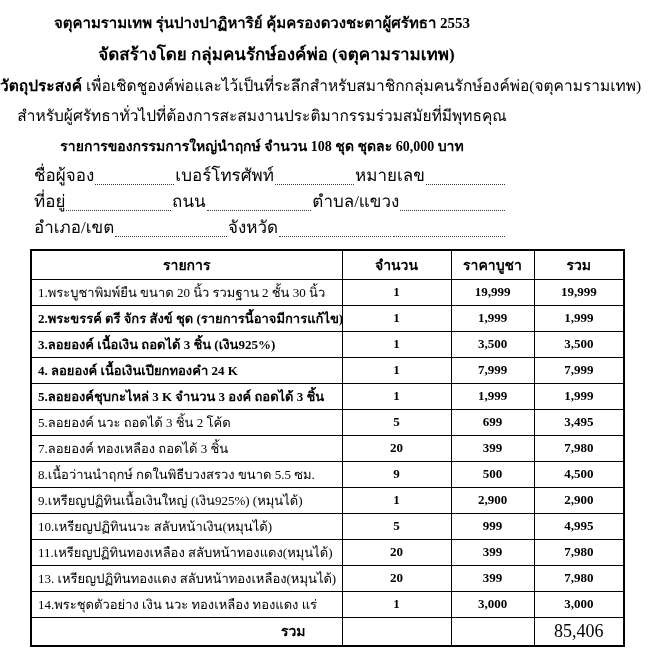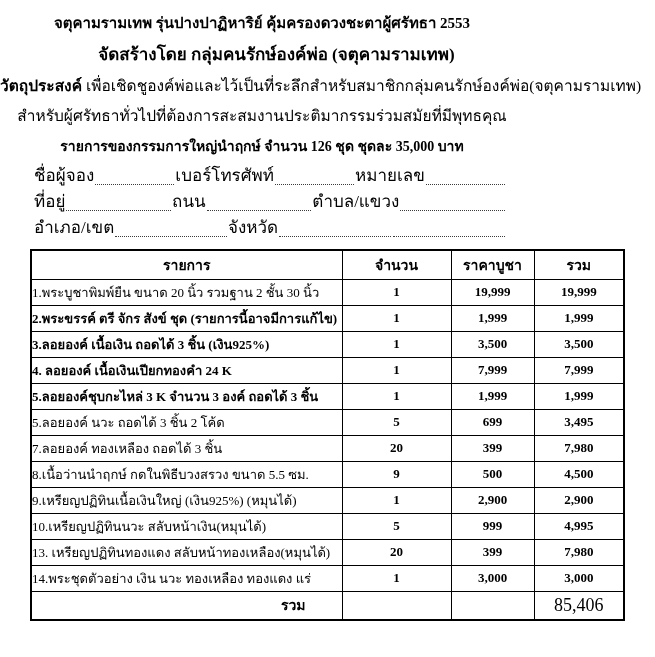--- a/index.html
+++ b/index.html
@@ -34,38 +34,38 @@
 
   
   table {
     border-collapse:collapse; table-layout:fixed;
     margin:8px 0 0 30px; width:593px;
     border:2px solid #000;
   }
   th, td { border:1.5px solid #000; overflow:hidden; white-space:nowrap; }
   th { font-size:14px; font-weight:bold; text-align:center; height:29px; }
   td { height:26px; font-size:13px; }
-  td.item { text-align:left; }
+  td.item { text-align:left; padding-left:6px; }
   td.num  { text-align:center; font-weight:bold; }
   tr.b td.item { font-weight:bold; }
   td.sumlbl { text-align:right; padding-right:36px; font-weight:bold; font-size:14px; height:29px; }
   td.grand  { text-align:center; font-size:18px; font-weight:normal; }
 </style>
 </head>
 <body>
 
 <div class="doc">
 
   <div class="hline h1">จตุคามรามเทพ  รุ่นปางปาฏิหาริย์  คุ้มครองดวงชะตาผู้ศรัทธา  2553</div>
   <div class="hline h2">จัดสร้างโดย   กลุ่มคนรักษ์องค์พ่อ (จตุคามรามเทพ)</div>
   <div class="hline h3">
     <span class="lead">วัตถุประสงค์</span><span> เพื่อเชิดชูองค์พ่อและไว้เป็นที่ระลึกสำหรับสมาชิกกลุ่มคนรักษ์องค์พ่อ(จตุคามรามเทพ)</span>
   </div>
   <div class="hline h4">สำหรับผู้ศรัทธาทั่วไปที่ต้องการสะสมงานประติมากรรมร่วมสมัยที่มีพุทธคุณ</div>
-  <div class="hline h5">รายการของกรรมการใหญ่นำฤกษ์    จำนวน 126  ชุด   ชุดละ 35,000  บาท</div>
+  <div class="hline h5">รายการของกรรมการใหญ่นำฤกษ์    จำนวน 108  ชุด   ชุดละ 60,000  บาท</div>
 
   <div class="form">
     <div class="frow">
       <span class="lbl">ชื่อผู้จอง</span>
       <span class="dots g30"></span>
       <span class="lbl">เบอร์โทรศัพท์</span>
       <span class="dots g8"></span>
       <span class="lbl">หมายเลข</span>
       <span class="dots g5"></span>
     </div>
@@ -154,20 +154,26 @@
       <td class="num">2,900</td>
       <td class="num">2,900</td>
     </tr>
     <tr>
       <td class="item">10.เหรียญปฏิทินนวะ  สลับหน้าเงิน(หมุนได้)</td>
       <td class="num">5</td>
       <td class="num">999</td>
       <td class="num">4,995</td>
     </tr>
     <tr>
+      <td class="item">11.เหรียญปฏิทินทองเหลือง  สลับหน้าทองแดง(หมุนได้)</td>
+      <td class="num">20</td>
+      <td class="num">399</td>
+      <td class="num">7,980</td>
+    </tr>
+    <tr>
       <td class="item">13. เหรียญปฏิทินทองแดง  สลับหน้าทองเหลือง(หมุนได้)</td>
       <td class="num">20</td>
       <td class="num">399</td>
       <td class="num">7,980</td>
     </tr>
     <tr>
       <td class="item">14.พระชุดตัวอย่าง เงิน  นวะ  ทองเหลือง ทองแดง  แร่</td>
       <td class="num">1</td>
       <td class="num">3,000</td>
       <td class="num">3,000</td>

